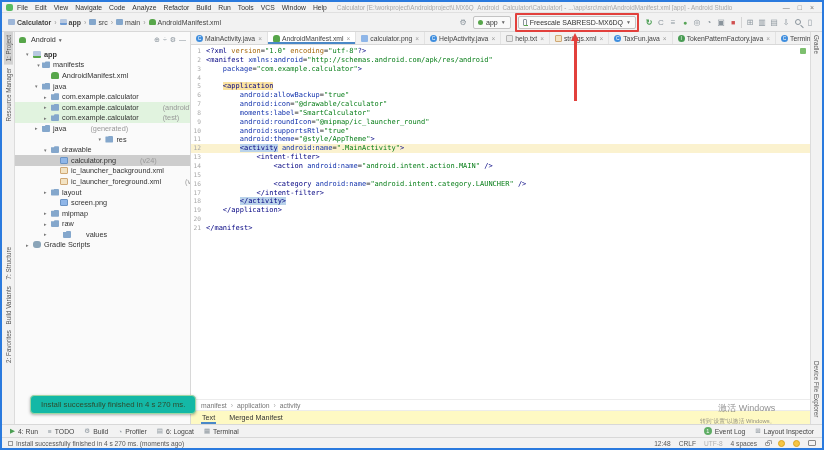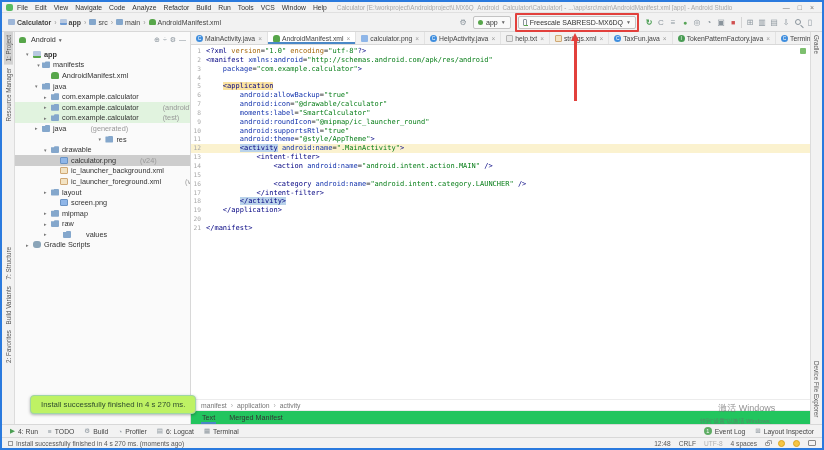--- a/index.html
+++ b/index.html
@@ -92,41 +92,41 @@
   .s-pl { color:#222; }
   .s-tg { color:#000080;margin-top:16px; }
   .s-at { color:#1232ac; }
   .s-st { color:#067d17; }
   .s-kw { color:#a4660a; }
   .s-tghl { color:#000080; background:#fbe3a0; }
   .s-tgsel { color:#000080; background:#b9d2ea; }
   #inspections-indicator { position:absolute; top:3px; right:4px; width:6px; height:6px; background:#7dbf6e; border-radius:1px; }
   #xml-breadcrumb { height:11px; display:flex; align-items:center; gap:4px; padding:0 10px; font-size:6.8px; color:#777; background:#fff; border-top:1px solid #ececec; flex:none; }
   .bb-sep { color:#aaa; }
-  #manifest-tabs { height:14px; display:flex; align-items:center; gap:12px; padding:0 10px; background:#22c55e; border-top:1px solid #ececec; flex:none; }
+  #manifest-tabs { height:14px; display:flex; align-items:center; gap:12px; padding:0 10px; background:#fef9c3; border-top:1px solid #ececec; flex:none; }
   .mtab { font-size:7.2px; color:#333; padding:2px 1px; cursor:default; }
   .mtab.sel { box-shadow:inset 0 -2px 0 #4a88c7; }
   
   #twbar { height:13px; display:flex; align-items:center; background:#f2f2f2; border-top:1px solid #d8d8d8; padding:0 8px; gap:10px; flex:none; font-size:6.8px; color:#444; }
   .twb { display:flex; align-items:center; gap:3px; cursor:default; }
   .twi { font-size:6.5px; color:#8a949c; }
   .twi-run { color:#4a9e52; }
   .badge { width:8px; height:8px; border-radius:50%; background:#5fad65; color:#fff; font-size:5.5px; line-height:8px; text-align:center; }
   
   #statusbar { height:11px; display:flex; align-items:center; background:#f2f2f2; border-top:1px solid #d8d8d8; padding:0 6px; gap:8px; flex:none; font-size:6.6px; color:#555; }
   #status-msg-wrap { flex:1; display:flex; align-items:center; gap:3px; min-width:0; }
   .sq-ic { width:5px; height:5px; border:1px solid #999; flex:none; }
   .st-item { cursor:default; }
   .st-dim { color:#b0b0b0; }
   .lock-icon { width:5px; height:4px; border:1px solid #999; border-radius:1px; position:relative; margin-top:2px; }
   .lock-icon::before { content:''; position:absolute; top:-3px; left:0.5px; width:3px; height:3px; border:1px solid #999; border-bottom:none; border-radius:2px 2px 0 0; }
   .smiley { width:7px; height:7px; border-radius:50%; background:#f6c544; border:1px solid #d9a520; }
   .monitor-icon { width:8px; height:6px; border:1px solid #888; border-radius:1px; }
   
-  #balloon { position:absolute; left:28px; top:393px; background:#bef264; border:1px solid #9ed6a4; border-radius:4px; padding:4px 10px; font-size:7.8px; color:#2e4b2e; box-shadow:0 1px 3px rgba(0,0,0,.3); z-index:30; white-space:nowrap; }
+  #balloon { position:absolute; left:28px; top:393px; background:#14b8a6; border:1px solid #9ed6a4; border-radius:4px; padding:4px 10px; font-size:7.8px; color:#2e4b2e; box-shadow:0 1px 3px rgba(0,0,0,.3); z-index:30; white-space:nowrap; }
   #red-arrow { position:absolute; left:569px; top:31px; z-index:40; width:9px; height:68px; pointer-events:none; }
   #red-arrow .head { width:0; height:0; border-left:4.5px solid transparent; border-right:4.5px solid transparent; border-bottom:8px solid #e2403c; }
   #red-arrow .stem { width:3px; height:60px; background:#e2403c; margin-left:3px; }
   #watermark { position:absolute; left:698px; top:400px; z-index:25; color:rgba(110,110,110,.75); pointer-events:none;text-align:right; }
   #watermark .w1 { font-size:9px; }
   #watermark .w2 { font-size:5.8px; margin-top:2px; }
 </style>
 </head>
 <body>
 

